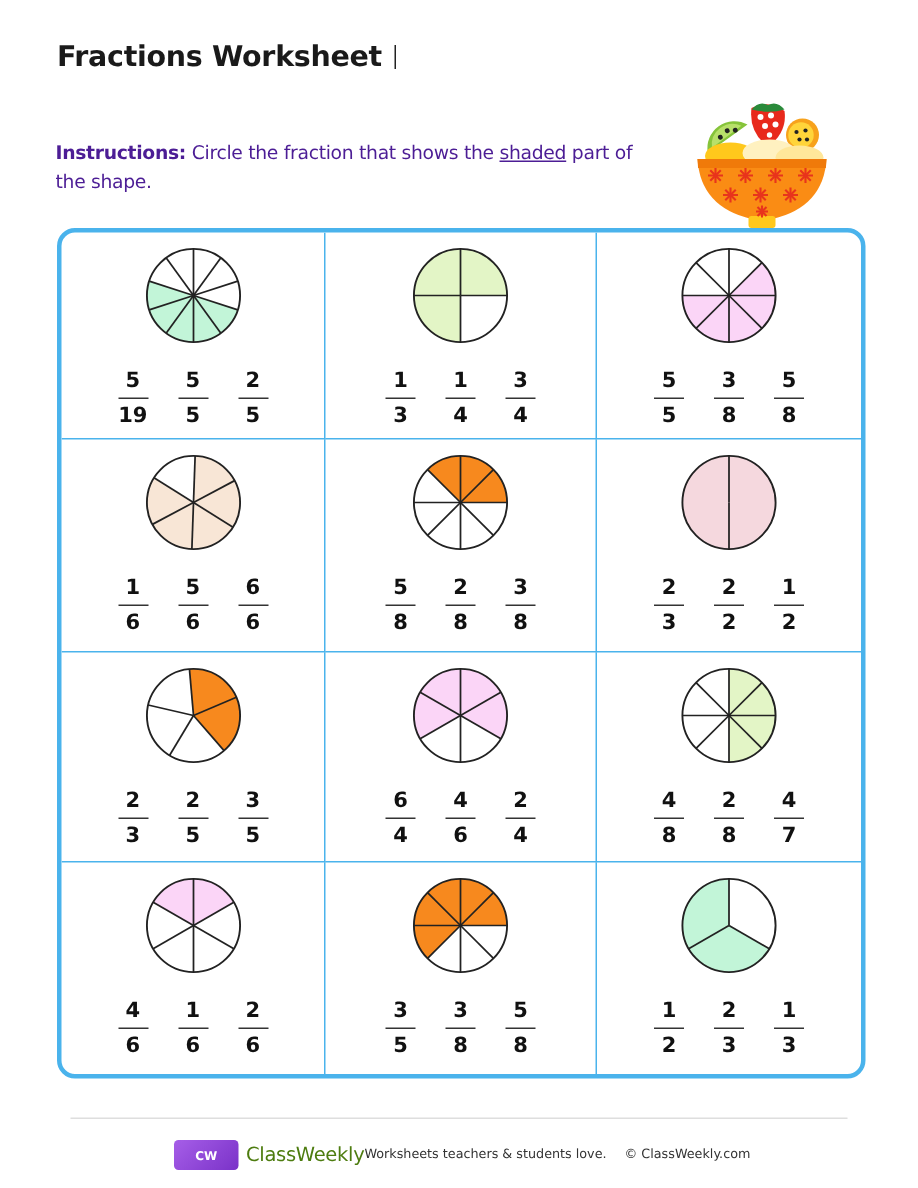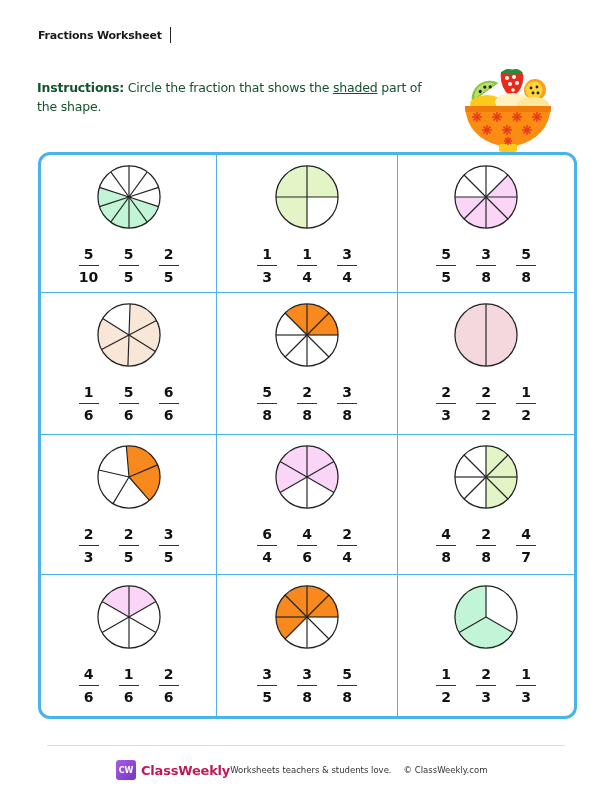--- a/index.html
+++ b/index.html
@@ -5,27 +5,27 @@
   * { box-sizing: border-box; margin: 0; padding: 0; }
   body {
     width: 612px; height: 792px; background: #ffffff;
     font-family: "DejaVu Sans", "Liberation Sans", sans-serif;
     position: relative; overflow: hidden; color: #111;
   }
   .header {
     position: absolute; left: 38px; top: 27px;
     display: flex; align-items: center; white-space: nowrap;
   }
-  .header .title { font-size: 11px; font-weight: bold; color: #1a1a1a; letter-spacing: -0.2px; }
+  .header .title { font-size: 19px; font-weight: bold; color: #1a1a1a; letter-spacing: -0.2px; }
   .header .sep { width: 1.5px; height: 16px; background: #222; margin: 0 6px 0 8px; }
   .header .subtitle { font-size: 12px; color: #222; letter-spacing: -0.2px; }
 
   .instructions {
-    position: absolute; left: 37px; top: 78px; width: 390px;
-    font-size: 12.5px; line-height: 19px; color: #14532d; letter-spacing: -0.2px;
+    position: absolute; left: 37px; top: 92px; width: 390px;
+    font-size: 12.5px; line-height: 19px; color: #4c1d95; letter-spacing: -0.2px;
   }
   .instructions .lead { font-weight: bold; }
   .instructions .u { text-decoration: underline; }
 
   .bowl { position: absolute; left: 463px; top: 60px; width: 90px; height: 94px; }
 
   .grid {
     position: absolute; left: 38px; top: 152px; width: 539px; height: 567px;
     border: 3px solid #4ab3ec; border-radius: 12px;
     display: grid; grid-template-columns: 176px 181px 176px;
@@ -39,24 +39,24 @@
     position: absolute; left: 0; right: 0; top: 91px;
     display: flex; justify-content: center; gap: 18px;
   }
   .frac { width: 22px; display: flex; flex-direction: column; align-items: center; cursor: pointer; }
   .frac .num, .frac .den { font-size: 14px; font-weight: bold; color: #111; line-height: 16px; }
   .frac .bar { width: 20px; height: 1.3px; background: #333; margin: 3px 0 3px; }
 
   .footer-line { position: absolute; left: 47px; top: 745px; width: 518px; height: 1px; background: #dedede; }
   .footer { position: absolute; left: 116px; top: 760px; display: flex; align-items: center; white-space: nowrap; }
   .logo-badge {
-    width: 20px; height: 20px; border-radius: 3px; background: linear-gradient(135deg, #a65ee8, #7a32c8);
+    width: 43px; height: 20px; border-radius: 3px; background: linear-gradient(135deg, #a65ee8, #7a32c8);
     color: #fff; font-size: 8px; font-weight: bold; display: flex; align-items: center; justify-content: center;
   }
-  .brand { font-size: 13px; font-weight: bold; color: #be185d; margin-left: 5px; letter-spacing: -0.2px; }
+  .brand { font-size: 13px; font-weight: normal; color: #4d7c0f; margin-left: 5px; letter-spacing: -0.2px; }
   .tagline { font-size: 8.5px; color: #333; }
   .copy { font-size: 8.5px; color: #333; margin-left: 12px; }
 </style>
 </head>
 <body>
 
 <div class="header">
   <span class="title">Fractions Worksheet</span>
   <span class="sep"></span>
 </div>
@@ -170,21 +170,21 @@
         <line x1="0" y1="0" x2="-18.81" y2="25.89" stroke="#222" stroke-width="1.2"></line>
         <line x1="0" y1="0" x2="-30.43" y2="9.89" stroke="#222" stroke-width="1.2"></line>
         <line x1="0" y1="0" x2="-30.43" y2="-9.89" stroke="#222" stroke-width="1.2"></line>
         <line x1="0" y1="0" x2="-18.81" y2="-25.89" stroke="#222" stroke-width="1.2"></line>
         <circle cx="0" cy="0" r="32" fill="none" stroke="#222" stroke-width="1.3"></circle>
       </svg>
     <div class="choices">
       <div class="frac">
         <span class="num">5</span>
         <span class="bar"></span>
-        <span class="den">10</span>
+        <span class="den">19</span>
       </div>
       <div class="frac">
         <span class="num">5</span>
         <span class="bar"></span>
         <span class="den">5</span>
       </div>
       <div class="frac">
         <span class="num">2</span>
         <span class="bar"></span>
         <span class="den">5</span>

